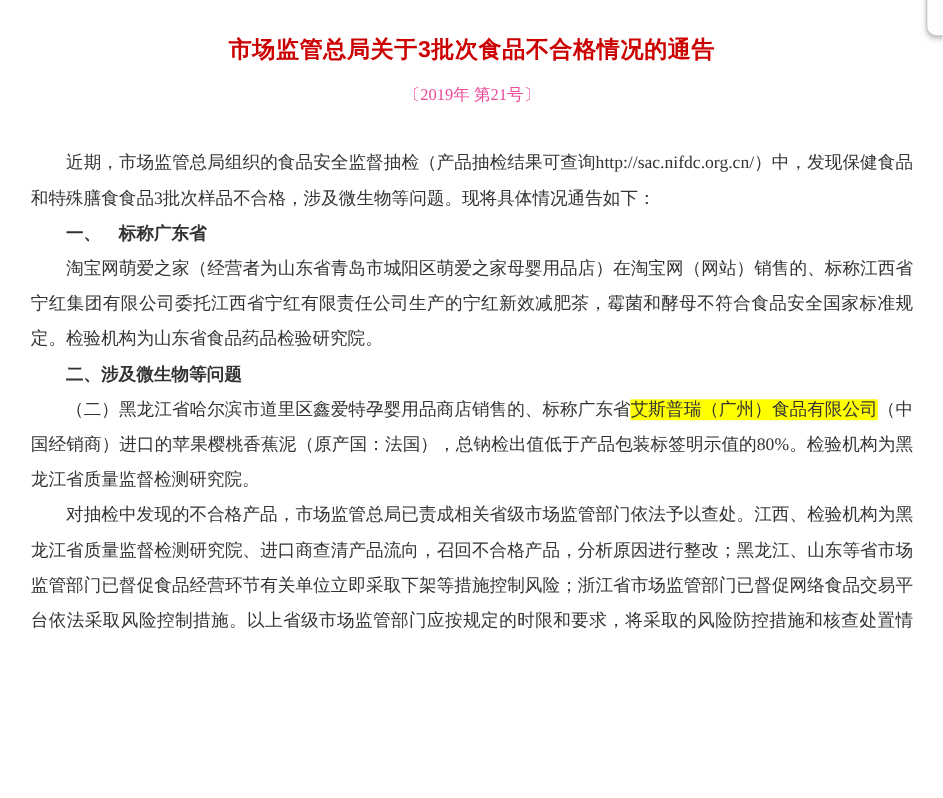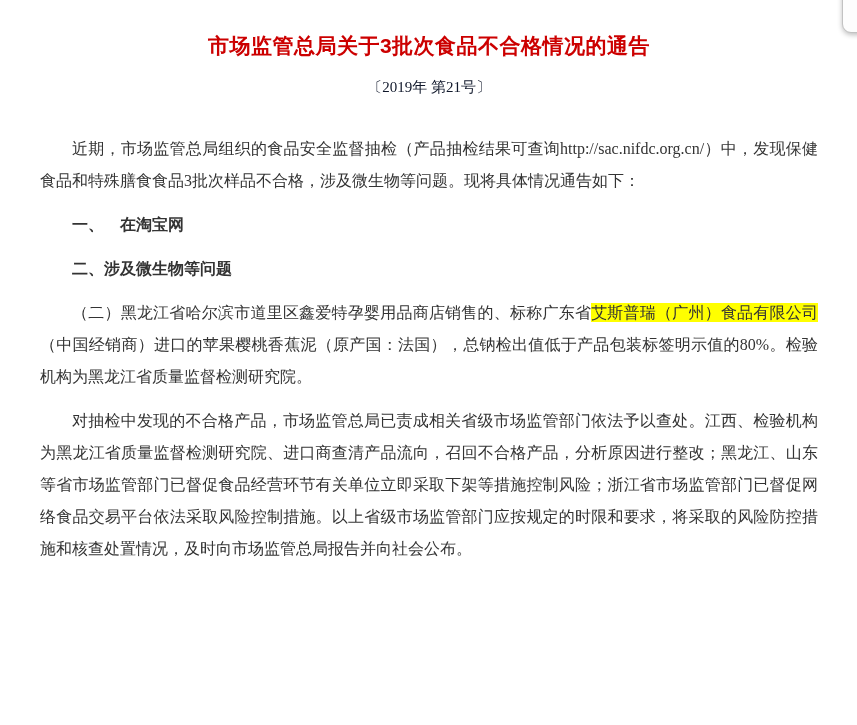--- a/index.html
+++ b/index.html
@@ -24,30 +24,30 @@
     text-align: center;
     margin: 33px 0 0 0;
     line-height: 26px;
     letter-spacing: 0.5px;
   }
   .issue-number {
     text-align: center;
     font-size: 15px;
     line-height: 18px;
     margin-top: 19px;
-    color: #0f172a;
+    color: #ec4899;
   }
   .doc-body {
     margin-top: 37px;
     font-size: 16px;
     line-height: 32px;
     text-align: justify;
   }
   .doc-body p {
-    margin: 12px;
+    margin: 0;
     text-indent: 2em;
   }
   .doc-body p.heading {
     font-weight: bold;
   }
   mark.hl-active {
     background: #ff9632;
     color: #333333;
     padding: 1px 0;
   }
@@ -79,22 +79,23 @@
   <div class="doc">
 
     <h1 class="title">市场监管总局关于3批次食品不合格情况的通告</h1>
 
     <div class="issue-number">〔2019年 第21号〕</div>
 
     <div class="doc-body">
 
       <p>近期，市场监管总局组织的食品安全监督抽检（产品抽检结果可查询http://sac.nifdc.org.cn/）中，发现保健食品和特殊膳食食品3批次样品不合格，涉及微生物等问题。现将具体情况通告如下：</p>
 
-      <p class="heading">一、　在淘宝网</p>
+      <p class="heading">一、　标称广东省</p>
 
+      <p>淘宝网萌爱之家（经营者为山东省青岛市城阳区萌爱之家母婴用品店）在淘宝网（网站）销售的、标称江西省宁红集团有限公司委托江西省宁红有限责任公司生产的宁红新效减肥茶，霉菌和酵母不符合食品安全国家标准规定。检验机构为山东省食品药品检验研究院。</p>
 
       <p class="heading">二、涉及微生物等问题</p>
 
 
       <p><span>（二）黑龙江省哈尔滨市道里区鑫爱特孕婴用品商店销售的、标称广东省</span><mark class="hl-match">艾斯普瑞（广州）食品有限公司</mark><span>（中国经销商）进口的苹果樱桃香蕉泥（原产国：法国），总钠检出值低于产品包装标签明示值的80%。检验机构为黑龙江省质量监督检测研究院。</span></p>
 
       <p>对抽检中发现的不合格产品，市场监管总局已责成相关省级市场监管部门依法予以查处。江西、检验机构为黑龙江省质量监督检测研究院、进口商查清产品流向，召回不合格产品，分析原因进行整改；黑龙江、山东等省市场监管部门已督促食品经营环节有关单位立即采取下架等措施控制风险；浙江省市场监管部门已督促网络食品交易平台依法采取风险控制措施。以上省级市场监管部门应按规定的时限和要求，将采取的风险防控措施和核查处置情况，及时向市场监管总局报告并向社会公布。</p>
 
       <p>特此通告。</p>
 

